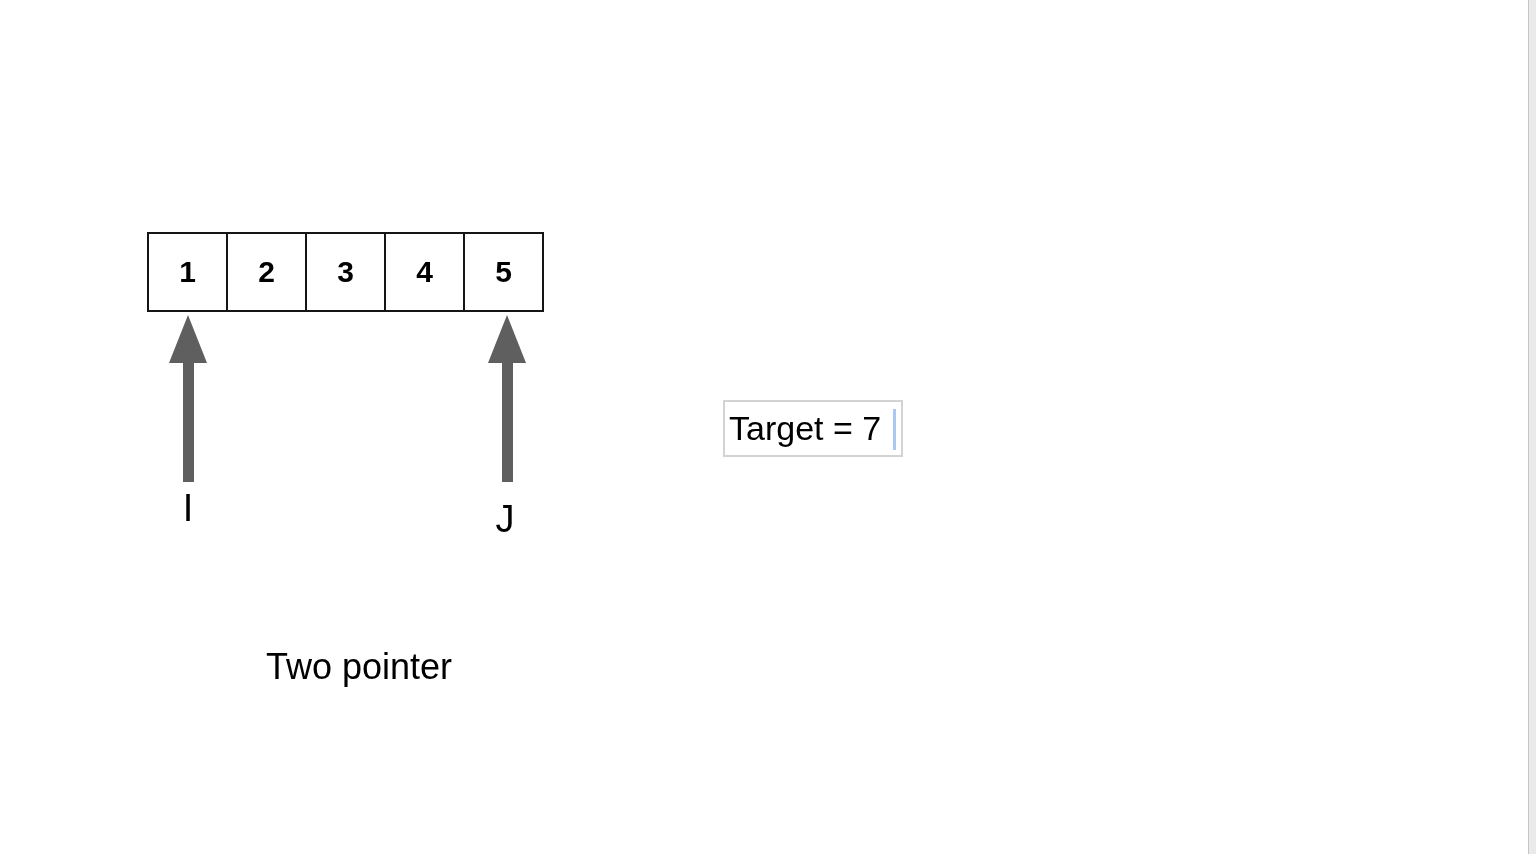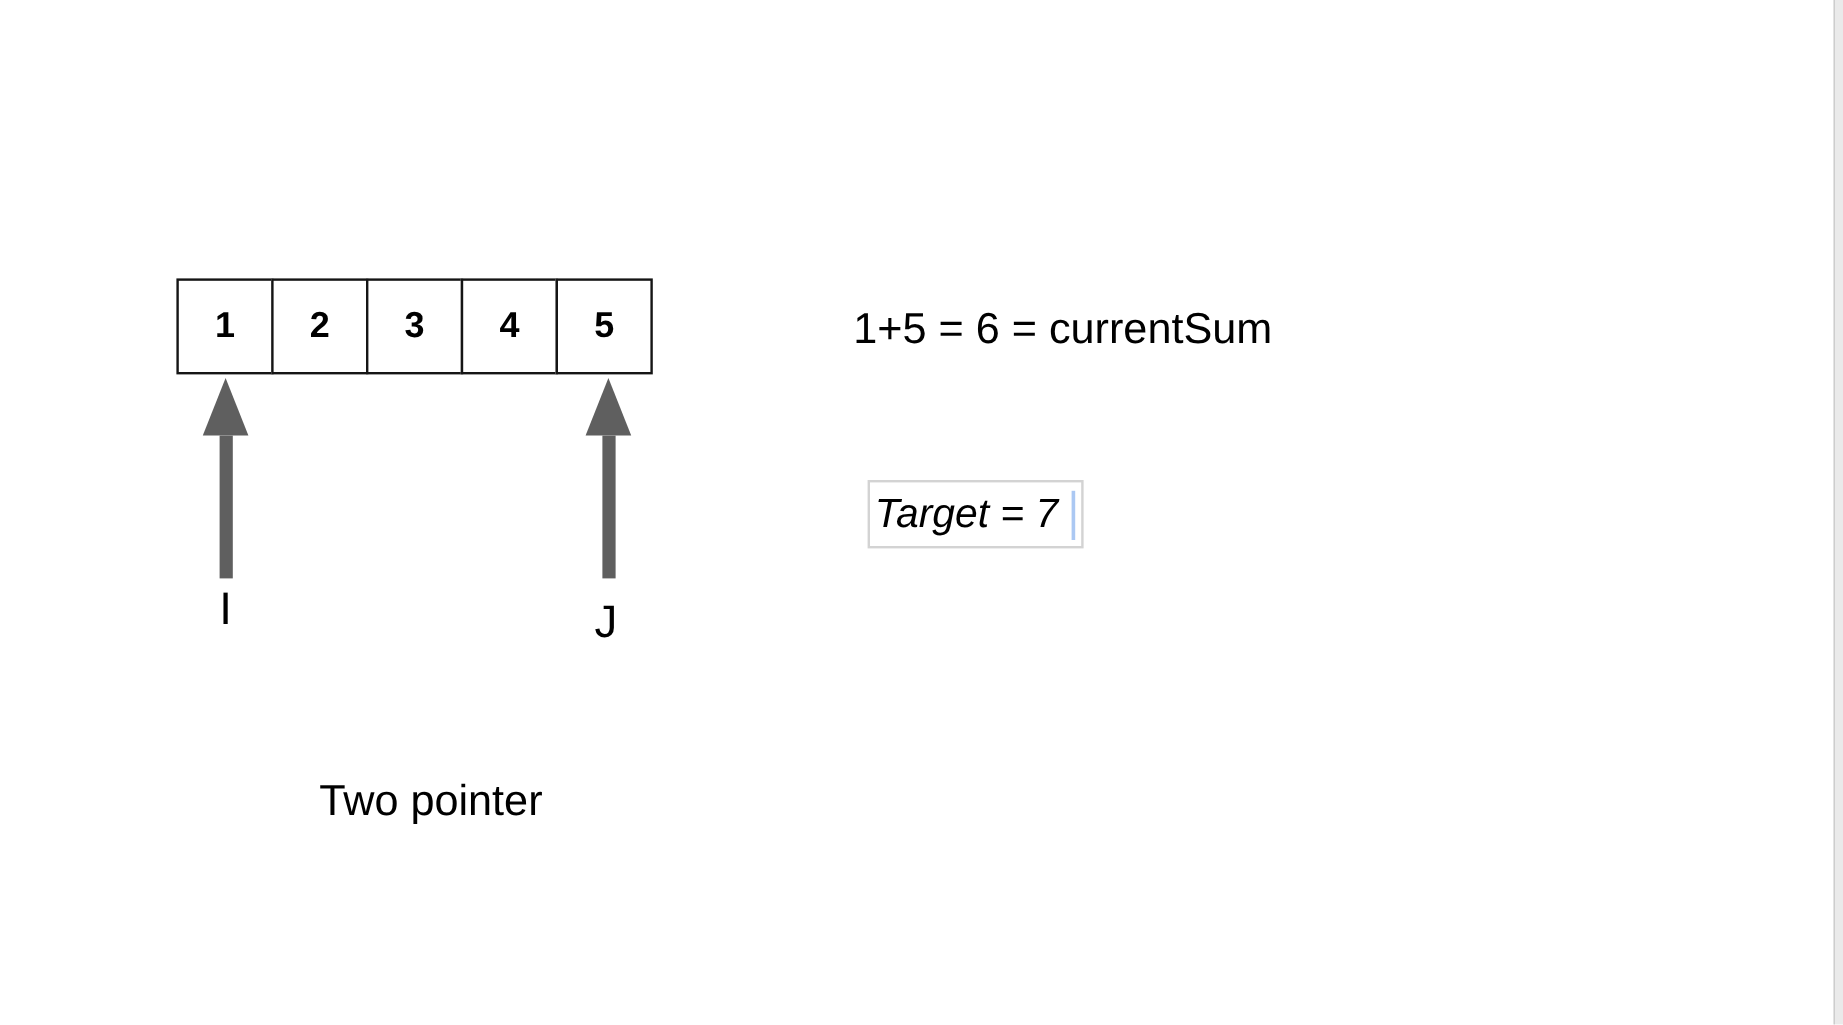--- a/index.html
+++ b/index.html
@@ -95,21 +95,20 @@
   .target-box {
     position: absolute;
     left: 723px; top: 400px;
     width: 180px; height: 57px;
     border: 2px solid var(--target-border);
     background: #ffffff;
     display: flex;
     align-items: center;
     padding-left: 4px;
     font-size: 34px;
-    font-style: italic;
   }
   .caret {
     position: absolute;
     right: 5px; top: 7px;
     width: 3px; height: 41px;
     background: var(--caret);
   }
 </style>
 </head>
 <body>
@@ -139,21 +138,20 @@
     <div class="arrow-shaft"></div>
   </div>
   <div class="arrow arrow-j">
     <div class="arrow-head"></div>
     <div class="arrow-shaft"></div>
   </div>
 
   <div class="pointer-label label-i">I</div>
   <div class="pointer-label label-j">J</div>
 
-  <div class="sum-text">1+5 = 6 = currentSum</div>
 
   <div class="target-box">
     <span>Target = 7</span>
     <div class="caret"></div>
   </div>
 
   <div class="caption">Two pointer</div>
 
   <div class="edge-strip"></div>
 

